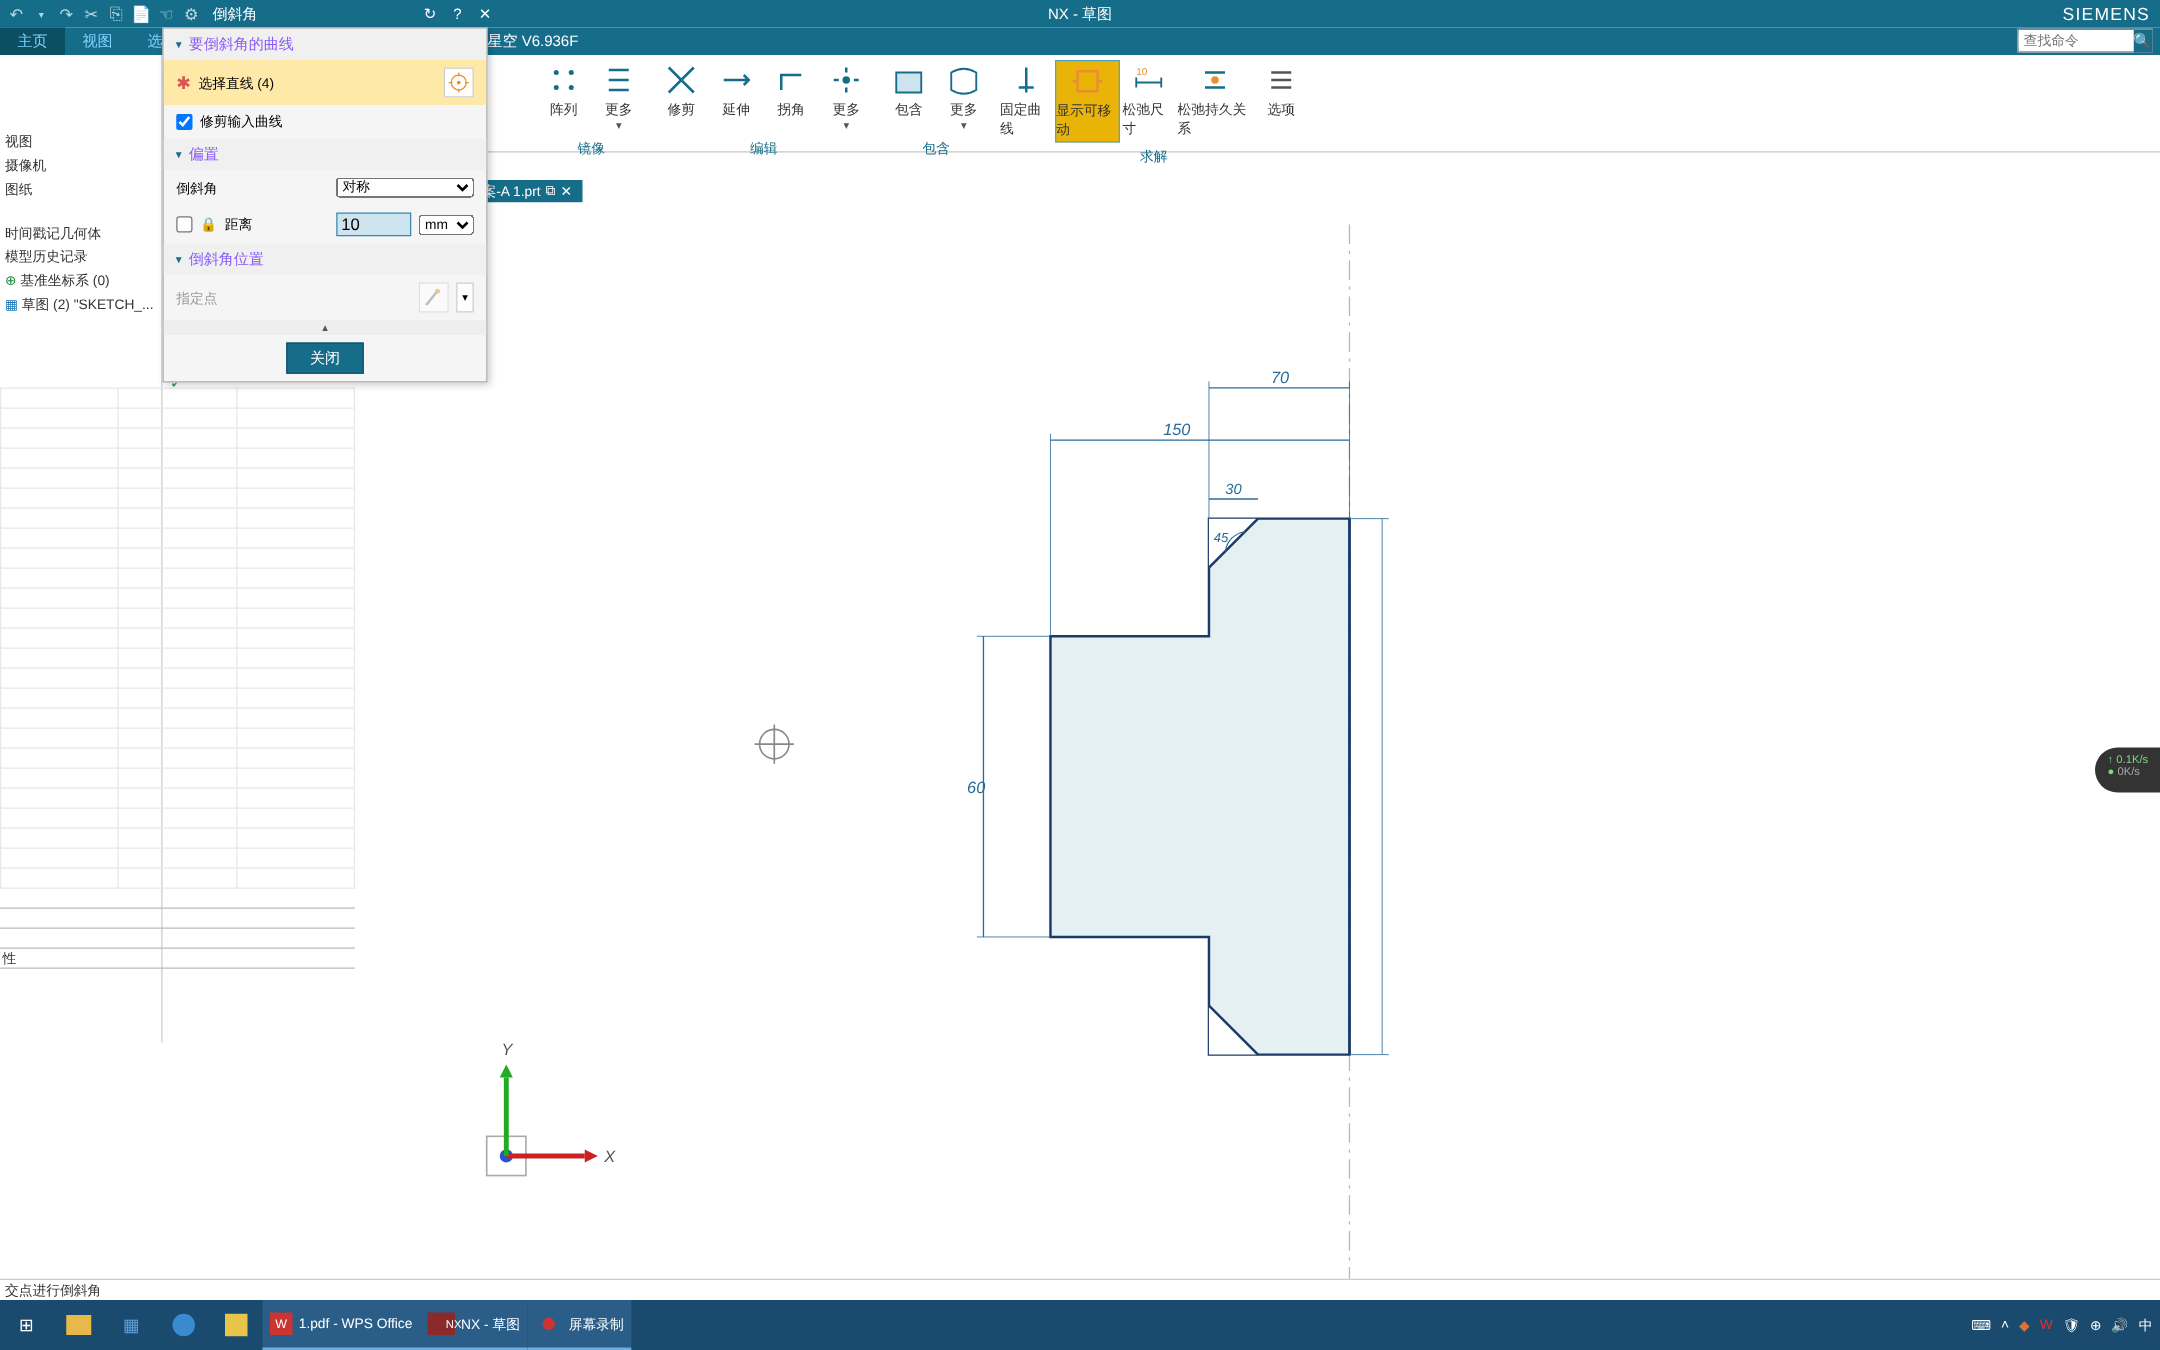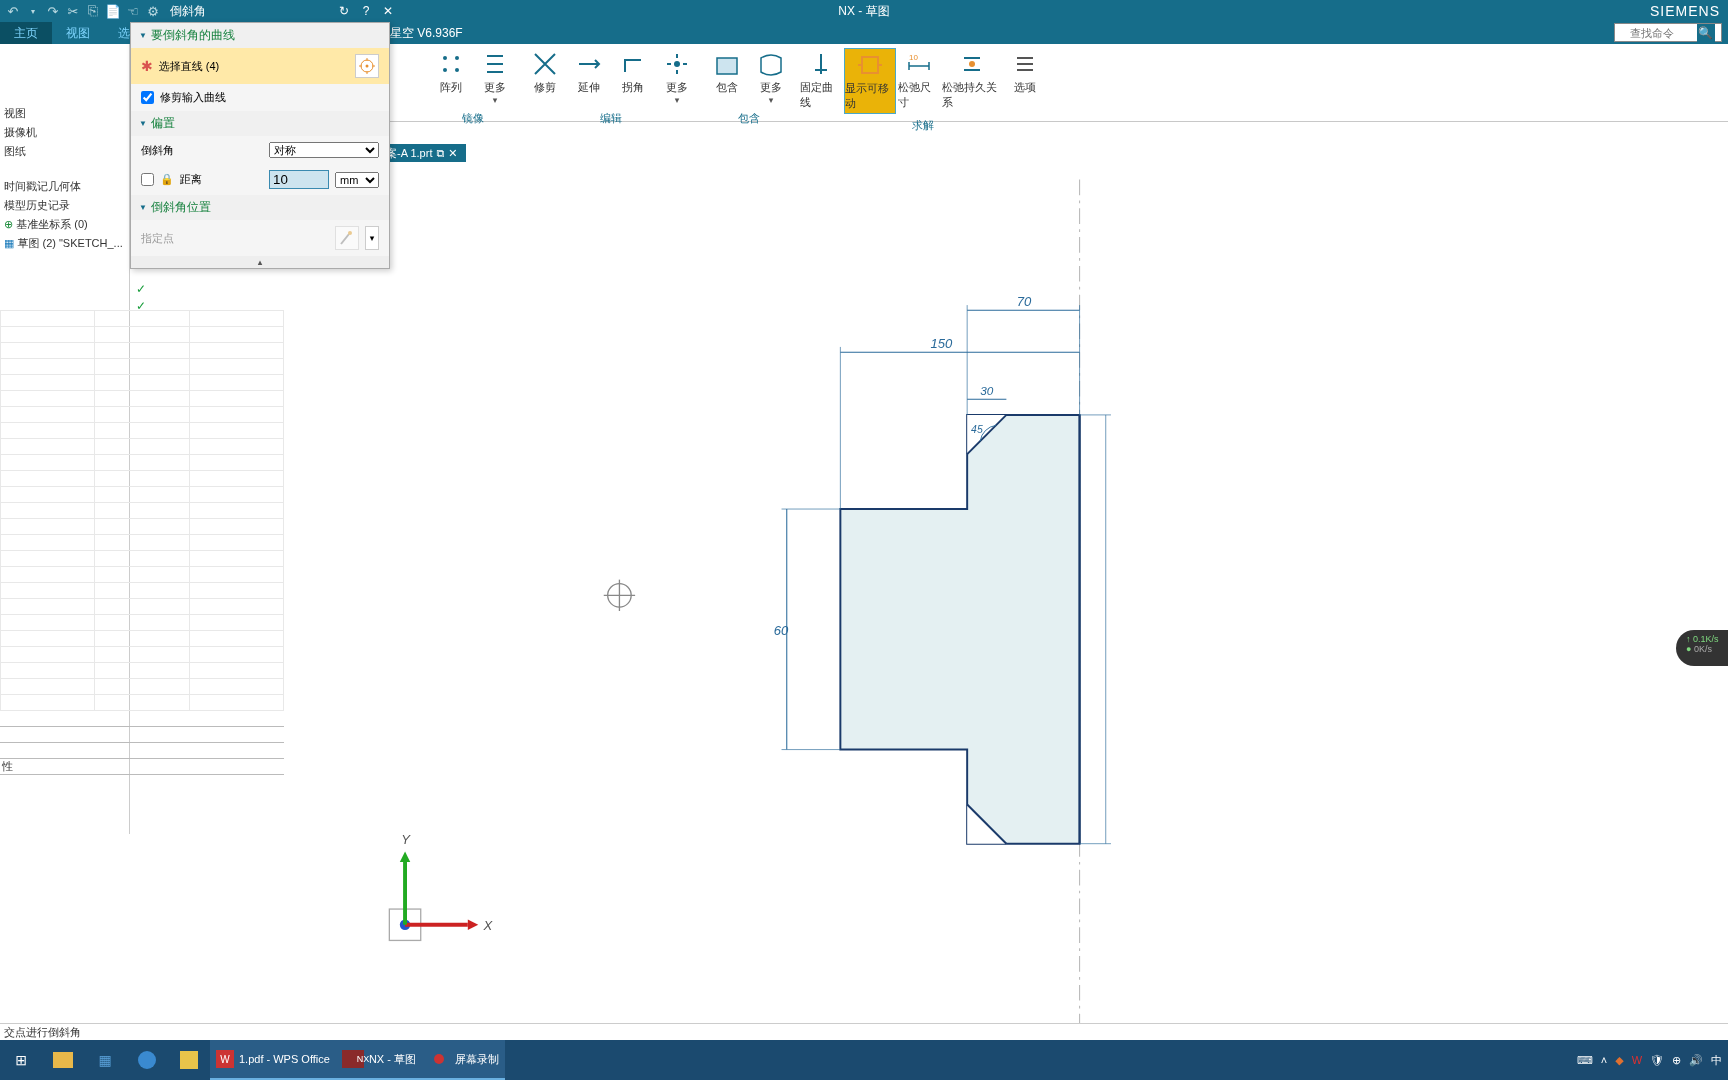--- a/index.html
+++ b/index.html
@@ -14,21 +14,21 @@
 .titlebar-right { margin-left: auto; margin-right: 8px; font-size: 14px; font-weight: normal; letter-spacing: 1px; }
 .titlebar-dialog-controls { position: absolute; left: 336px; display: flex; gap: 6px; }
 .titlebar-dialog-controls span { width: 16px; height: 16px; display: flex; align-items: center; justify-content: center; cursor: pointer; }
 
 
 .menubar { height: 22px; background: #166d8a; display: flex; align-items: stretch; position: relative; }
 .menu-item { padding: 0 14px; color: #7dd3fc; display: flex; align-items: center; cursor: pointer; font-size: 12px; }
 .menu-item.active { background: #0b4f63; }
 .version-label { position: absolute; left: 390px; color: #fff; font-size: 12px; display: flex; align-items: center; height: 100%; }
 .search-box { position: absolute; right: 6px; top: 1px; width: 108px; height: 19px; background: #fff; border: 1px solid #888; display: flex; align-items: center; }
-.search-box input { border: none; outline: none; width: 82px; font-size: 11px; padding-left: 15px; color: #888; }
+.search-box input { border: none; outline: none; width: 92px; font-size: 11px; padding-left: 4px; color: #888; }
 .search-box .search-icon { width: 18px; height: 18px; background: #166d8a; display: flex; align-items: center; justify-content: center; color: #fff; }
 
 
 .ribbon { height: 78px; background: #fff; border-bottom: 1px solid #c8c8c8; display: flex; align-items: flex-start; padding-top: 4px; }
 .ribbon-group { display: flex; flex-direction: column; align-items: center; padding: 0 4px; height: 74px; position: relative; }
 .ribbon-group.sep::after { content: ''; position: absolute; right: 0; top: 4px; bottom: 8px; width: 1px; background: #ddd; }
 .ribbon-btns { display: flex; gap: 2px; }
 .ribbon-btn { display: flex; flex-direction: column; align-items: center; width: 42px; padding: 2px 0; cursor: pointer; }
 .ribbon-btn.active { background: #eab308; border: 1px solid #4aa8c8; }
 .ribbon-icon { width: 28px; height: 28px; display: flex; align-items: center; justify-content: center; }
@@ -46,21 +46,21 @@
 
 .grid-area { position: absolute; left: 0; top: 310px; width: 284px; height: 420px; }
 .grid-area table { width: 100%; border-collapse: collapse; }
 .grid-area td { height: 16px; border: 1px solid #e8e8e8; }
 
 .bottom-left-lines { position: absolute; left: 0; top: 726px; width: 284px; }
 .bottom-left-lines div { height: 16px; border-top: 1px solid #bbb; font-size: 11px; padding-left: 2px; color: #333; }
 
 
 .dialog { position: absolute; left: 130px; top: 22px; width: 260px; background: #f5f5f5; border: 1px solid #aaa; z-index: 10; box-shadow: 2px 2px 6px rgba(0,0,0,0.2); }
-.dialog-section-hdr { background: #f0f0f0; padding: 4px 8px; font-size: 12px; color: #15803d; display: flex; align-items: center; gap: 4px; }
+.dialog-section-hdr { background: #f0f0f0; padding: 4px 8px; font-size: 12px; color: #8b5cf6; display: flex; align-items: center; gap: 4px; }
 .dialog-section-hdr::before { content: '▼'; font-size: 8px; color: #166d8a; }
 .dialog-row { padding: 6px 10px; display: flex; align-items: center; gap: 6px; font-size: 11px; }
 .dialog-row.sel { background: #ffe9a8; }
 .dialog-row .star { color: #d9534f; font-size: 14px; }
 .dialog-row label { flex: 1; }
 .dialog-row select, .dialog-row input[type=text] { font-size: 11px; }
 .sel-icon { width: 24px; height: 24px; border: 1px solid #ccc; background: #fff; display: flex; align-items: center; justify-content: center; }
 .dialog-input-dist { width: 60px; border: 1px solid #3a8ab0; background: #cde4ef; padding: 1px 3px; }
 .dialog-close { text-align: center; padding: 6px; }
 .dialog-close button { padding: 3px 18px; background: #166d8a; color: #fff; border: 1px solid #0d5268; cursor: pointer; font-size: 12px; }
@@ -85,21 +85,21 @@
 
 
 .taskbar { position: absolute; left: 0; bottom: 0; right: 0; height: 40px; background: #1b4a6f; display: flex; align-items: center; }
 .task-item { height: 40px; padding: 0 6px; display: flex; align-items: center; gap: 5px; color: #fff; font-size: 11px; cursor: pointer; }
 .task-item.app { min-width: 42px; justify-content: center; }
 .task-item.running { background: #2a5d87; border-bottom: 2px solid #6ab0e0; }
 .task-item .ti-icon { width: 22px; height: 22px; display: flex; align-items: center; justify-content: center; font-size: 14px; }
 .task-tray { margin-left: auto; display: flex; align-items: center; gap: 8px; padding-right: 6px; color: #fff; font-size: 11px; }
 
 
-.netspeed { position: absolute; right: 0; top: 630px; width: 52px; height: 36px; background: #333; border-radius: 18px 0 0 18px; color: #fff; font-size: 9px; padding: 4px 4px 4px 10px; }
+.netspeed { position: absolute; right: 0; top: 598px; width: 52px; height: 36px; background: #333; border-radius: 18px 0 0 18px; color: #fff; font-size: 9px; padding: 4px 4px 4px 10px; }
 .netspeed .up { color: #7fd87f; }
 .netspeed .dn { color: #aaa; }
 
 
 .curve-dd { position: absolute; left: 4px; top: 126px; width: 118px; }
 .curve-dd select { width: 100%; font-size: 11px; }
 
 
 .svg-ico { width: 100%; height: 100%; }
 </style>
@@ -516,20 +516,23 @@
     <label style="color:#999;">指定点</label>
     <span class="sel-icon" style="opacity:0.5;">
       <svg width="16" height="16" viewBox="0 0 16 16">
           <path d="M2 14 L10 4" stroke="#888" stroke-width="2"></path>
           <circle cx="11" cy="3" r="2" fill="#e0a030"></circle>
         </svg>
     </span>
     <span class="sel-icon" style="width:14px;font-size:9px;">▾</span>
   </div>
   <div class="dialog-collapse">▴</div>
+  <div class="dialog-close">
+    <button>关闭</button>
+  </div>
 </div>
 
 <div class="tab-bar">
   <div class="tab">
     <span>自动化零件制造方案-A 1.prt</span>
     <span>⧉</span>
     <span class="close">✕</span>
   </div>
 </div>
 

